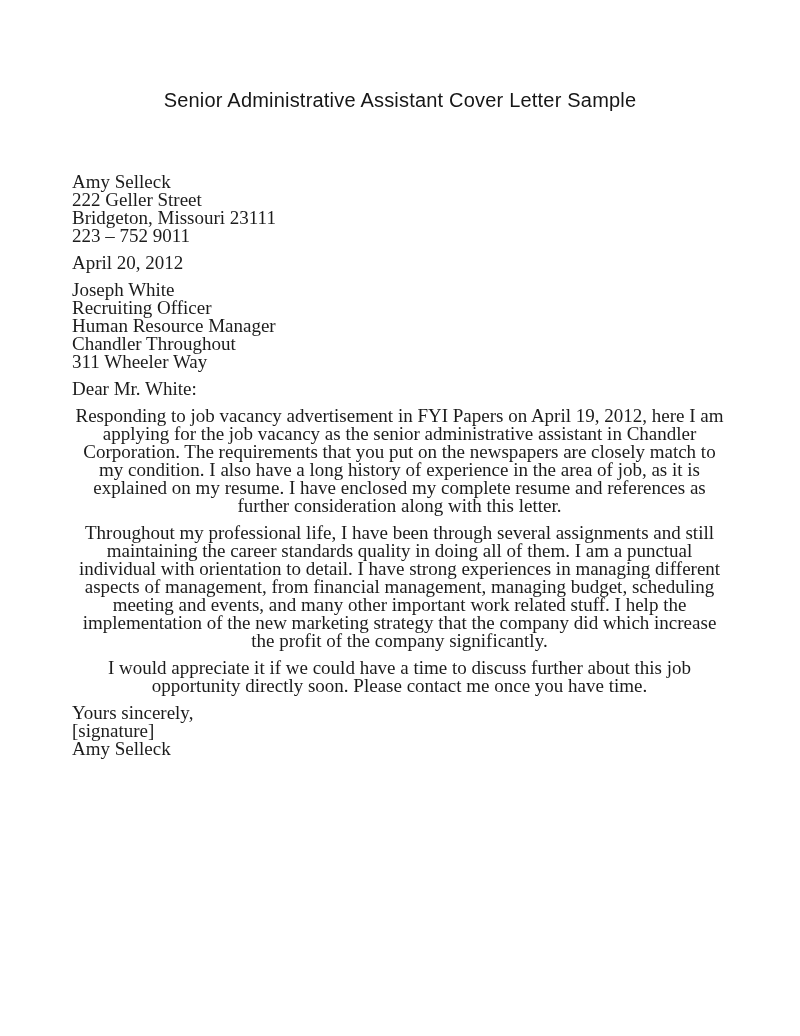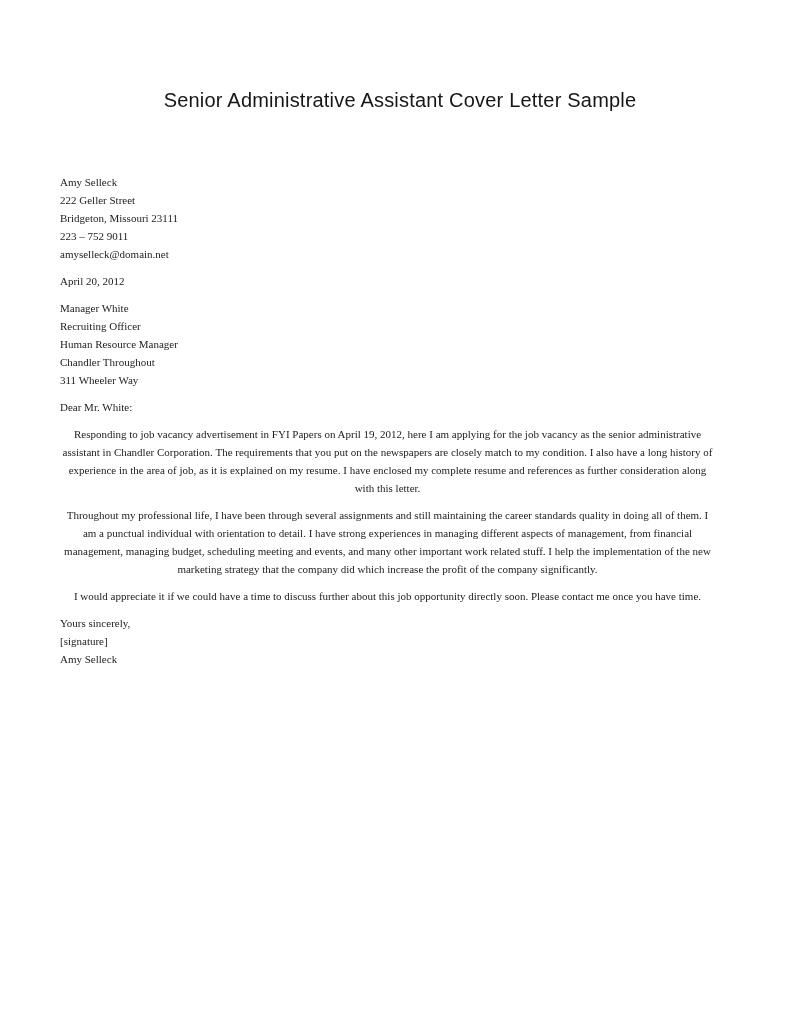--- a/index.html
+++ b/index.html
@@ -24,23 +24,23 @@
     text-align: center;
     font-family: "Liberation Sans", sans-serif;
     font-size: 20px;
     font-weight: 400;
     letter-spacing: 0.2px;
     color: #161616;
   }
   .letter-body {
     position: absolute;
     top: 173px;
-    left: 60px;
+    left: 72px;
     width: 655px;
-    font-size: 11px;
+    font-size: 19px;
     line-height: 18px;
   }
   .block {
     margin: 0 0 9px 0;
   }
   .line {
     white-space: pre;
   }
   .para {
     margin: 0 0 9px 0;
@@ -54,29 +54,28 @@
 
   <div class="doc-title">Senior Administrative Assistant Cover Letter Sample</div>
 
   <div class="letter-body">
 
     <div class="block">
       <div class="line">Amy Selleck</div>
       <div class="line">222 Geller Street</div>
       <div class="line">Bridgeton, Missouri 23111</div>
       <div class="line">223 – 752 9011</div>
-      <div class="line">amyselleck@domain.net</div>
     </div>
 
     <div class="block">
       <div class="line">April 20, 2012</div>
     </div>
 
     <div class="block">
-      <div class="line">Manager White</div>
+      <div class="line">Joseph White</div>
       <div class="line">Recruiting Officer</div>
       <div class="line">Human Resource Manager</div>
       <div class="line">Chandler Throughout</div>
       <div class="line">311 Wheeler Way</div>
     </div>
 
     <div class="block">
       <div class="line">Dear Mr. White:</div>
     </div>
 

